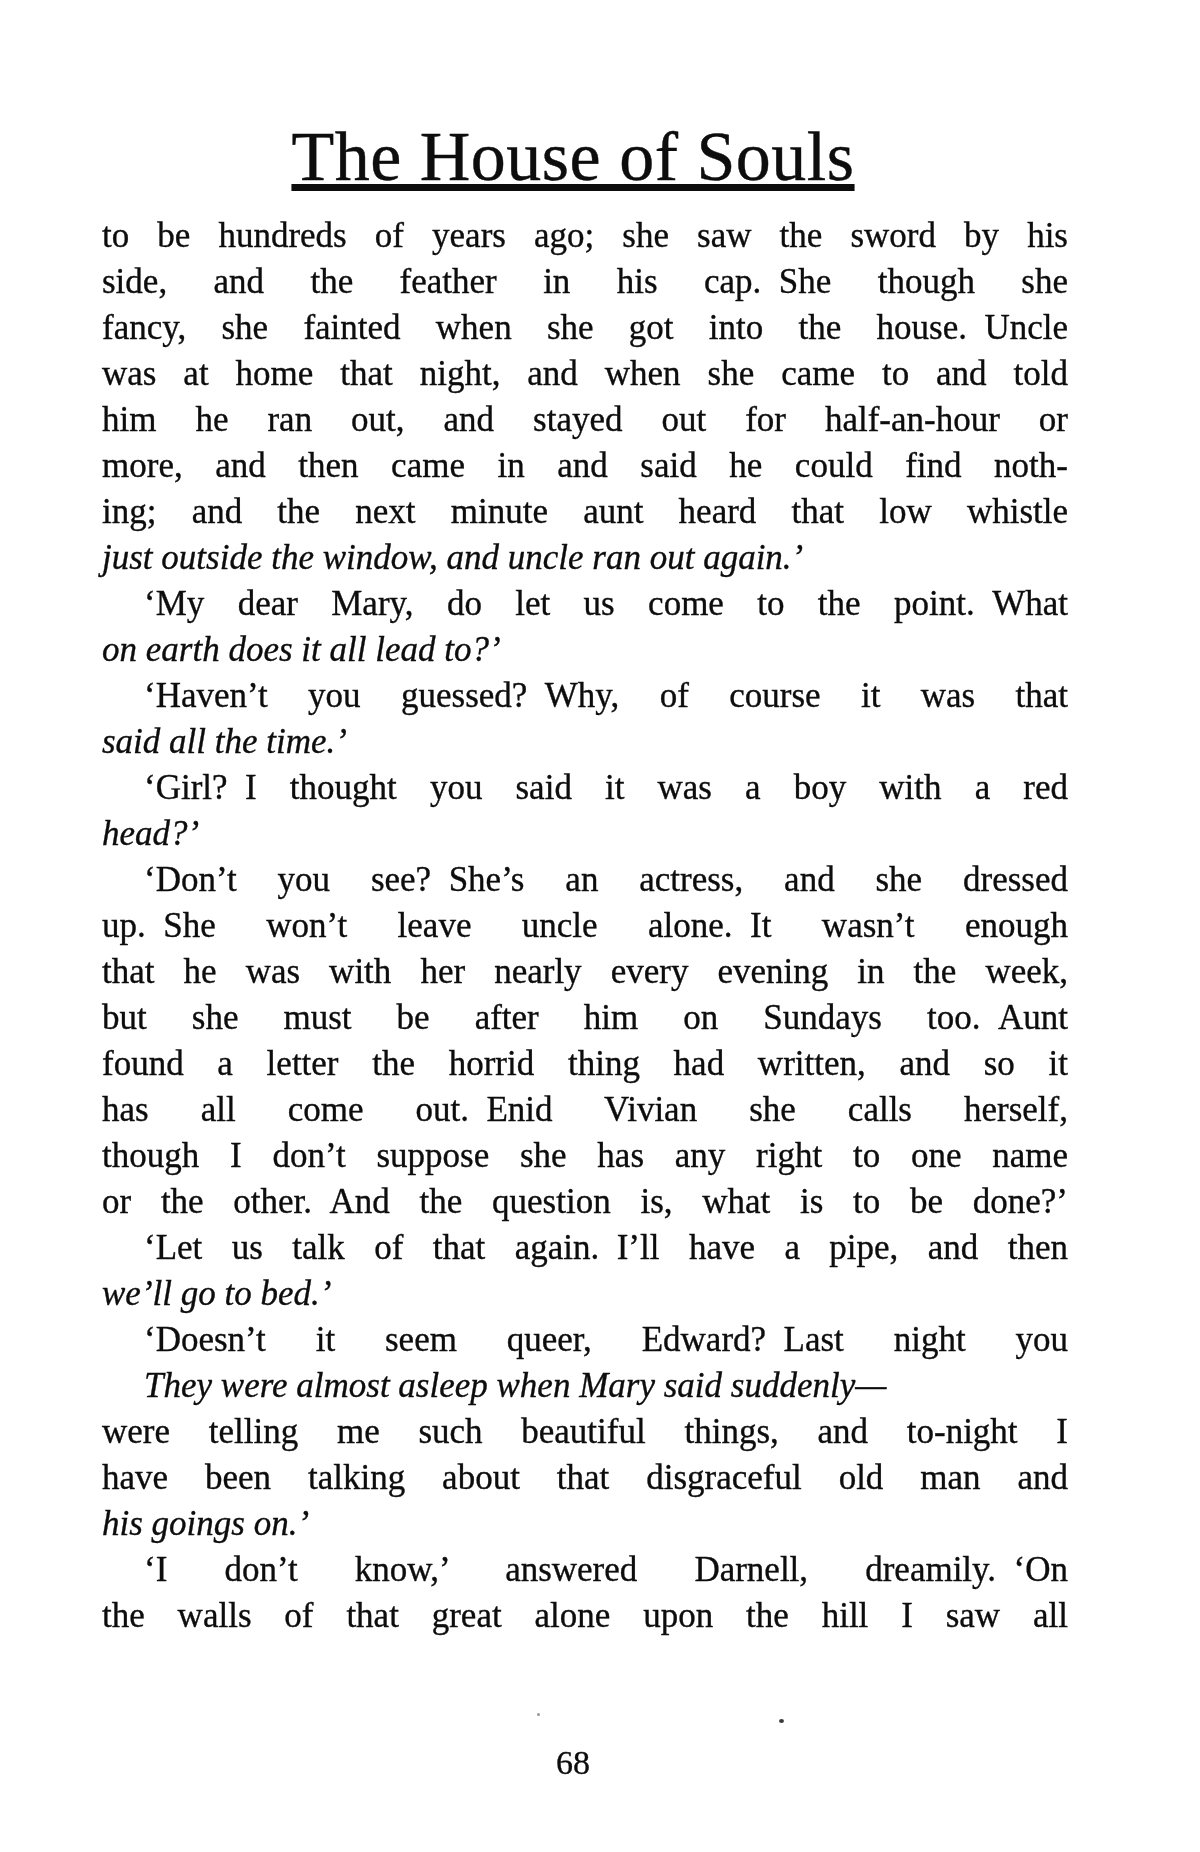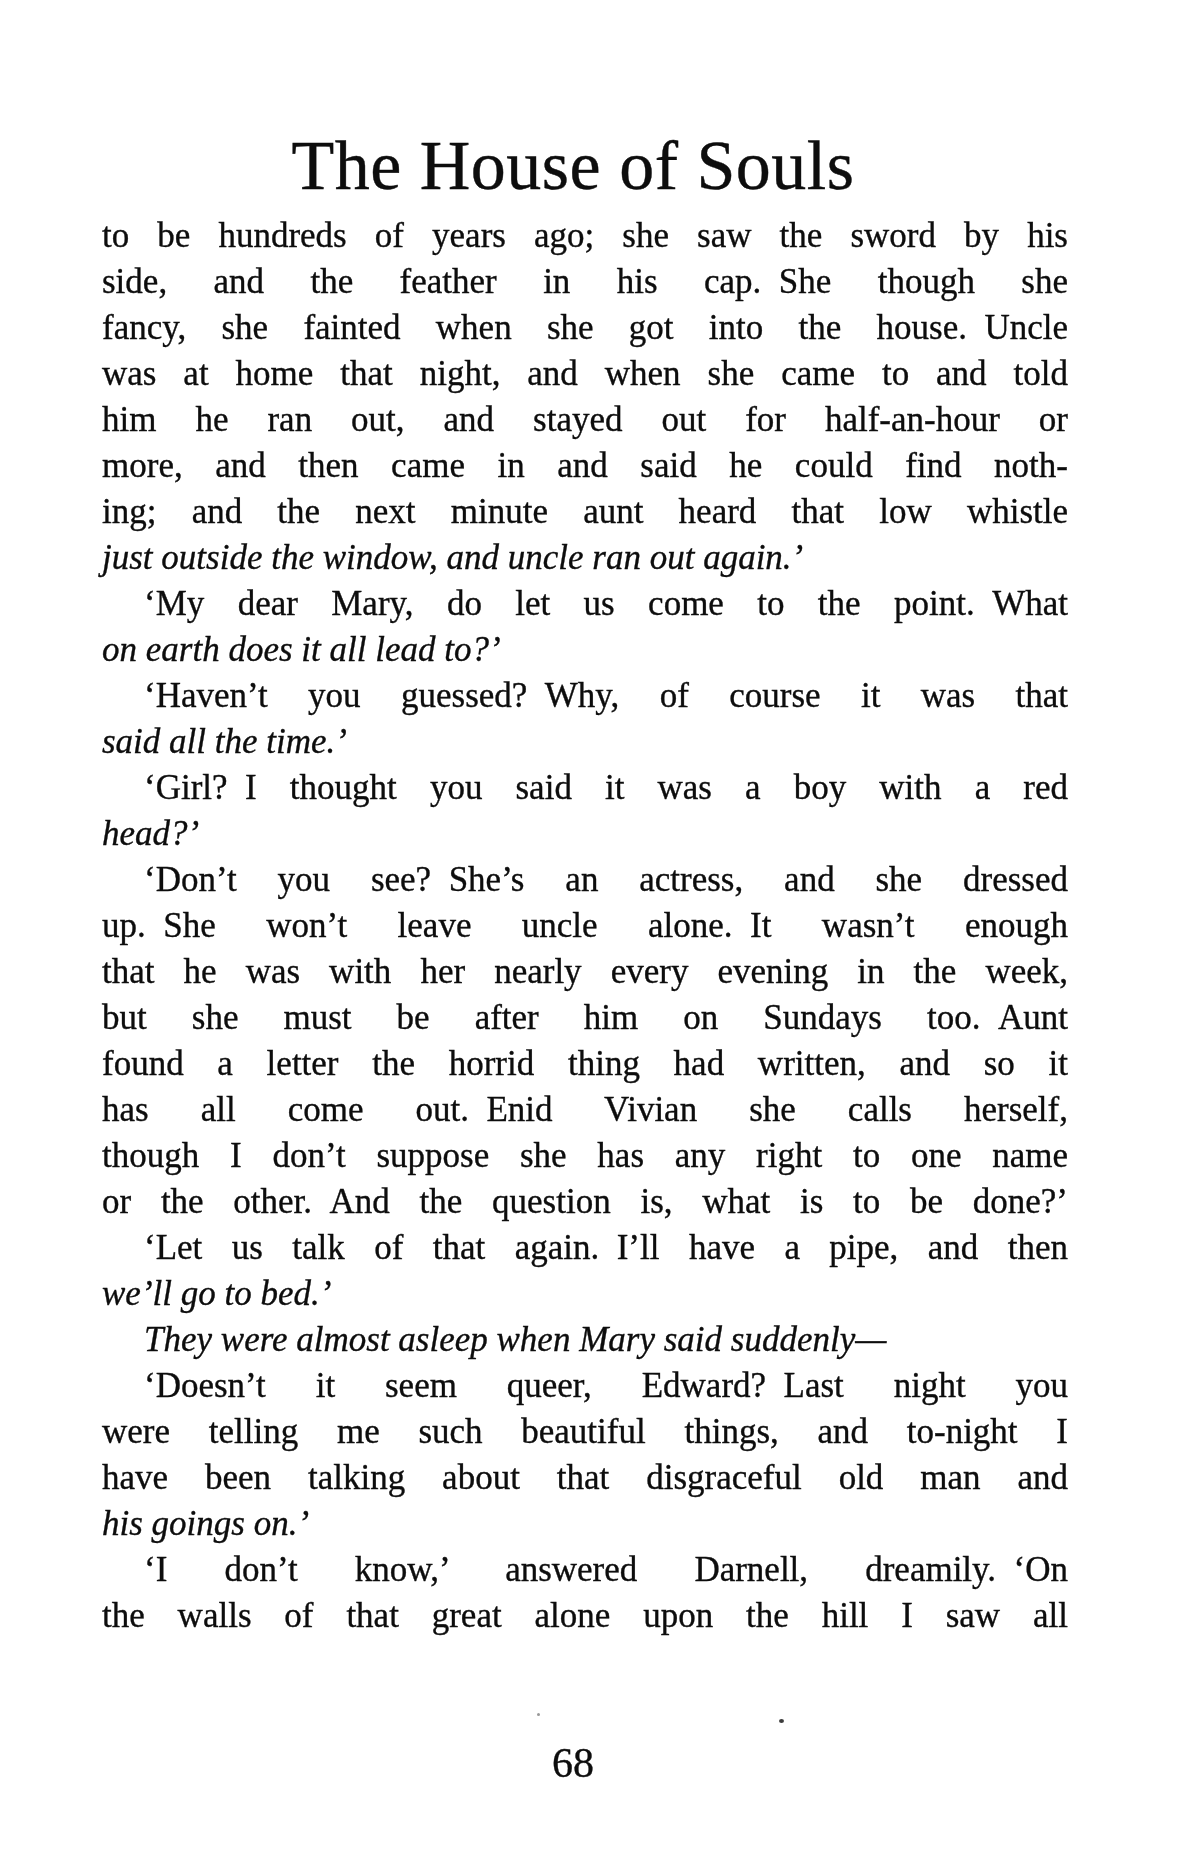--- a/index.html
+++ b/index.html
@@ -19,26 +19,27 @@
     position: absolute;
     inset: 0;
     background: #ffffff;
   }
   .column {
     position: absolute;
     left: 78px;
     width: 990px;
   }
   .title {
-    top: 131px;
+    top: 122px;
     font-size: 70px;
     line-height: 70px;
     text-align: center;
     white-space: nowrap;
     letter-spacing: 0.5px;
+    text-decoration: underline;
     -webkit-text-stroke: 0.4px #0d0d0d;
   }
   .body-text {
     top: 213px;
   }
   .line {
     height: 46px;
     line-height: 46px;
     font-size: 35px;
     text-align: justify;
@@ -51,21 +52,21 @@
     text-align-last: left;
     font-style: italic;
   }
   .line.indent {
     padding-left: 42px;
   }
   .folio {
     top: 1740px;
     height: 46px;
     line-height: 46px;
-    font-size: 42px;
+    font-size: 34px;
     text-align: center;
     -webkit-text-stroke: 0.35px #0d0d0d;
   }
   
   .speck {
     position: absolute;
     background: #1a1a1a;
     border-radius: 50%;
   }
   .speck-a { left: 779px; top: 1719px; width: 5px; height: 4px; opacity: 0.85; }
@@ -96,22 +97,22 @@
     <div class="line indent">‘Don’t you see? She’s an actress, and she dressed</div>
     <div class="line">up. She won’t leave uncle alone. It wasn’t enough</div>
     <div class="line">that he was with her nearly every evening in the week,</div>
     <div class="line">but she must be after him on Sundays too. Aunt</div>
     <div class="line">found a letter the horrid thing had written, and so it</div>
     <div class="line">has all come out. Enid Vivian she calls herself,</div>
     <div class="line">though I don’t suppose she has any right to one name</div>
     <div class="line">or the other. And the question is, what is to be done?’</div>
     <div class="line indent">‘Let us talk of that again. I’ll have a pipe, and then</div>
     <div class="line ragged">we’ll go to bed.’</div>
+    <div class="line indent">‘Doesn’t it seem queer, Edward? Last night you</div>
     <div class="line indent ragged">They were almost asleep when Mary said suddenly—</div>
-    <div class="line indent">‘Doesn’t it seem queer, Edward? Last night you</div>
     <div class="line">were telling me such beautiful things, and to-night I</div>
     <div class="line">have been talking about that disgraceful old man and</div>
     <div class="line ragged">his goings on.’</div>
     <div class="line indent">‘I don’t know,’ answered Darnell, dreamily. ‘On</div>
     <div class="line">the walls of that great alone upon the hill I saw all</div>
   </div>
 
   <div class="column folio">68</div>
 
   <div class="speck speck-a"></div>

